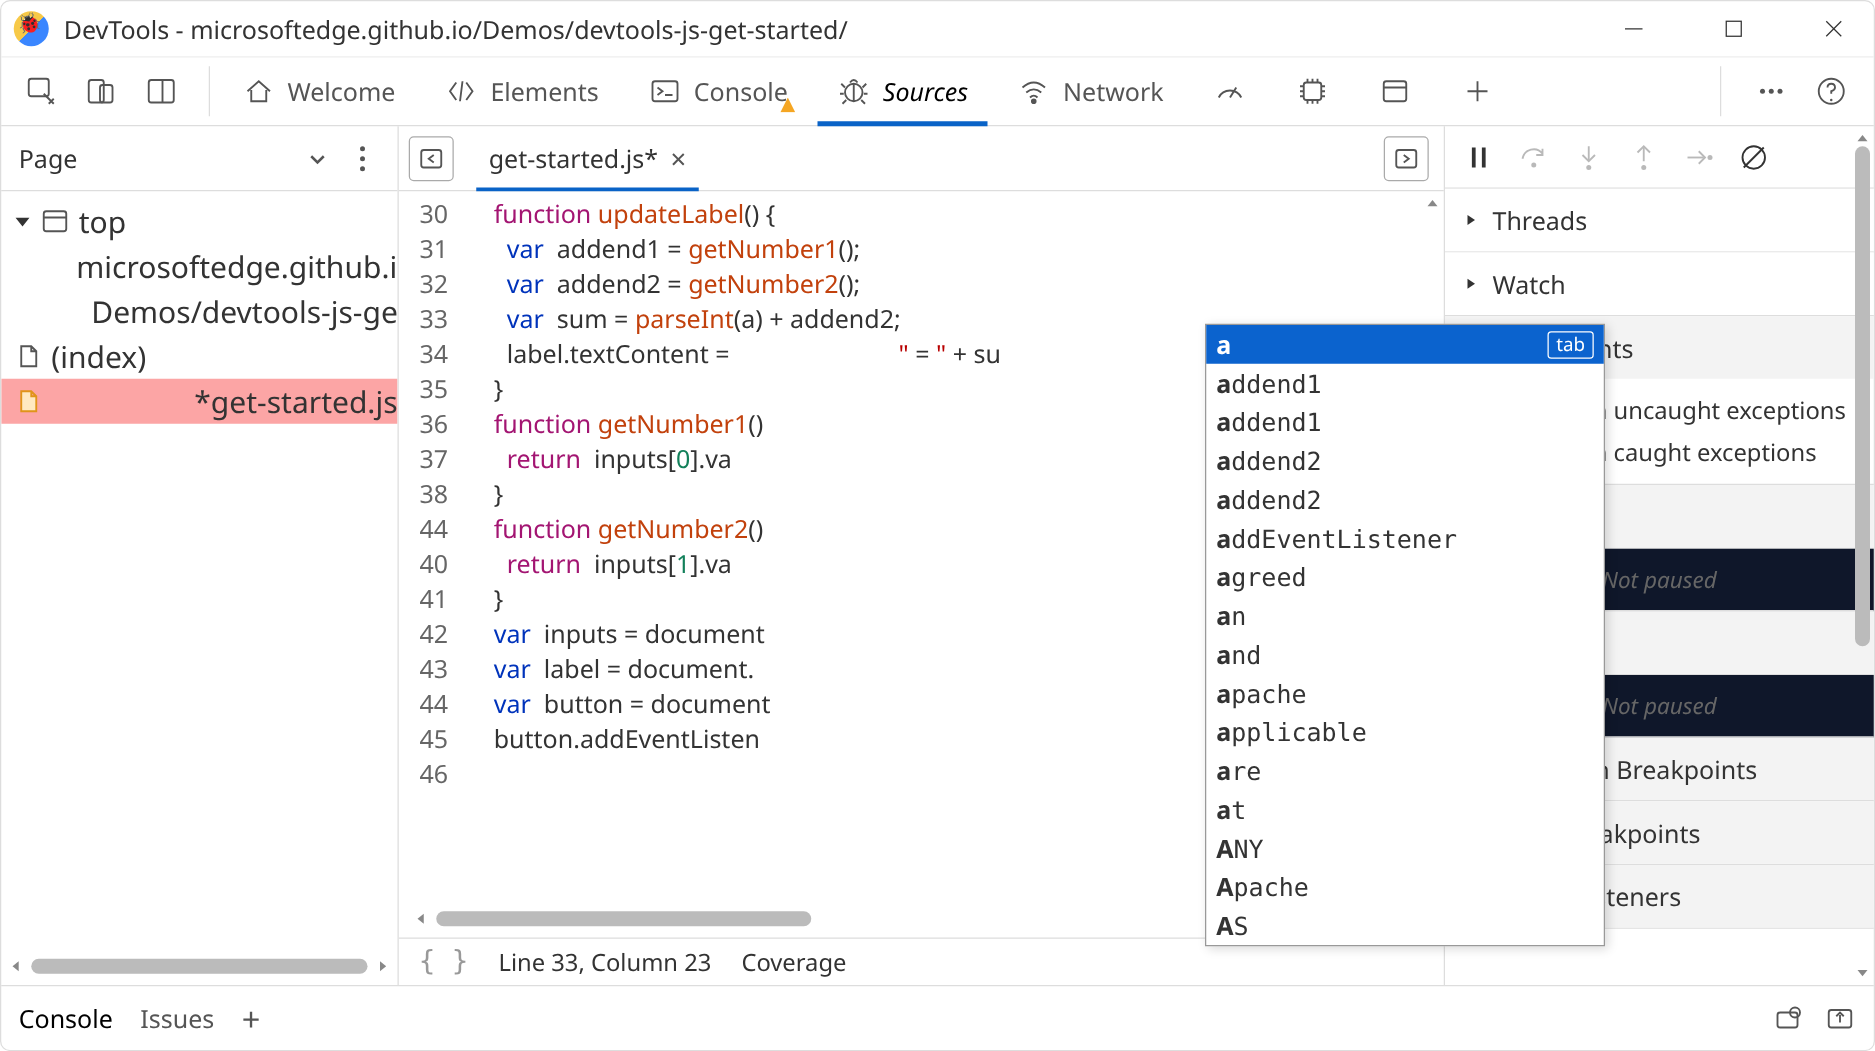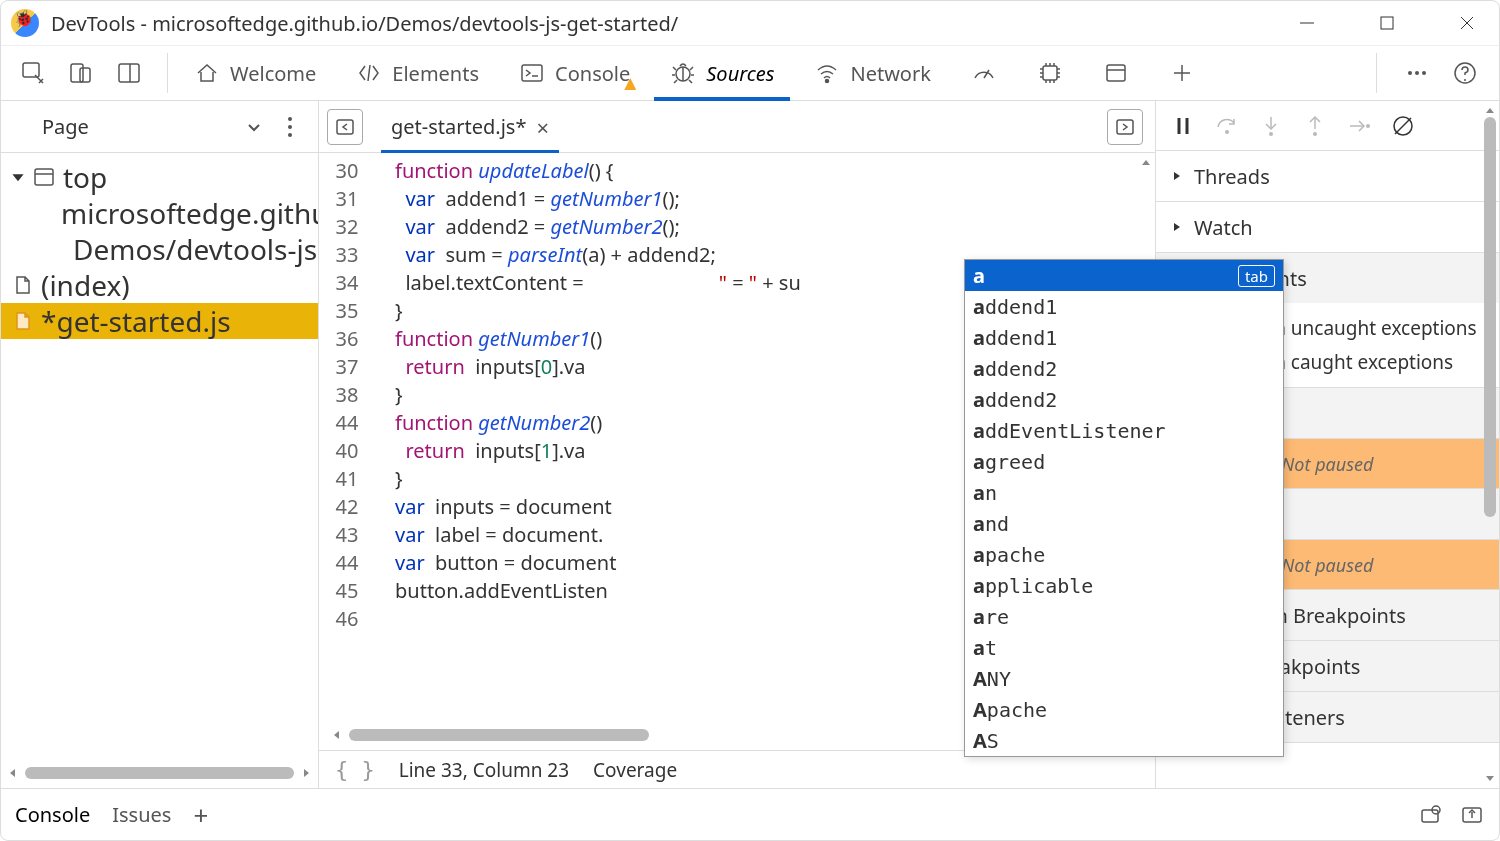--- a/index.html
+++ b/index.html
@@ -30,51 +30,51 @@
   .tool-right { display:flex; align-items:center; gap:12px; padding: 0 16px; }
 
   
   .main { flex:1; display:flex; min-height:0; }
   .col-left { width:318px; border-right:1px solid #ddd; display:flex; flex-direction:column; }
   .col-mid { flex:1; display:flex; flex-direction:column; min-width:0; }
   .col-right { width:344px; border-left:1px solid #ddd; display:flex; flex-direction:column; position:relative; }
 
   
   .navhead { height:52px; display:flex; align-items:center; padding:0 14px; border-bottom:1px solid #ddd; }
-  .navhead .label { font-size:20px; flex:1;margin-left:27px; }
+  .navhead .label { font-size:20px; flex:1; }
   .chev { width:20px; height:20px; stroke:#555; stroke-width:2; fill:none; }
   .kebab { width:28px; height:28px; display:flex; flex-direction:column; align-items:center; justify-content:center; gap:4px; margin-left:12px; }
   .kebab span { width:4px; height:4px; background:#555; border-radius:50%; }
-  .tree { flex:1; overflow:hidden; padding-top:6px; font-size:28px; }
+  .tree { flex:1; overflow:hidden; padding-top:6px; font-size:24px; }
   .node { display:flex; align-items:center; height:36px; padding-left:10px; gap:8px; white-space:nowrap; }
   .node.l1 { padding-left:10px; }
   .node.l2 { padding-left:44px; }
   .node.l3 { padding-left:56px; }
   .node.l4 { }
-  .node.sel { background:#eab308; }
+  .node.sel { background:#fca5a5;justify-content:space-between; }
   .tri { width:14px; height:14px; stroke:#333; stroke-width:1.5; fill:#333; }
   .ficon { width:22px; height:22px; }
   .scroll-h { height:18px; display:flex; align-items:center; padding:0 6px; gap:6px; margin-top:auto; margin-bottom:6px;}
   .scroll-h .thumb { width:270px; height:12px; background:#bbb; border-radius:6px; }
   .scroll-h .arrow { width:12px; height:12px; }
 
   
   .ed-tabs { height:52px; border-bottom:1px solid #ddd; display:flex; align-items:center; padding:0 8px; }
   .togglebtn { width:36px; height:36px; border:1px solid #aaa; border-radius:4px; display:flex; align-items:center; justify-content:center; margin-right:18px; }
   .togglebtn svg { width:20px; height:20px; stroke:#555; stroke-width:1.5; fill:none; }
   .togglebtn.right { margin-left:auto; margin-right:4px; }
   .ed-tab { display:flex; align-items:center; gap:10px; padding:0 10px; height:100%; position:relative; color:#333; font-size:20px;}
   .ed-tab.active::after { content:""; position:absolute; left:0; right:0; bottom:-1px; height:3px; background:#0a63c7; }
   .ed-tab .close { font-size:22px; color:#555; }
   .editor-wrap { flex:1; display:flex; min-height:0; position:relative; }
   .gutter { width:66px; text-align:center; padding:4px 10px 0 0; color:#666; font-family:Consolas,Menlo,monospace; font-size:20px; line-height:28px; user-select:none; }
   .code { flex:1; padding:4px 0 0 10px; font-family:Consolas,Menlo,monospace; font-size:20px; line-height:28px; white-space:pre; overflow:hidden; }
   .code .kw { color:#a31572; }
   .code .kw2 { color:#0033bb; }
-  .code .fn { color:#1d4ed8;font-style:italic; }
+  .code .fn { color:#c2410c; }
   .code .num { color:#12805a; }
   .code .str { color:#b80000; }
   .vscroll { width:18px; display:flex; flex-direction:column; align-items:center; padding:4px 0; }
   .vscroll .up, .vscroll .dn { width:12px; height:12px; }
   .vscroll .track { flex:1; width:14px; position:relative; }
   .vscroll .thumb { position:absolute; left:0; width:14px; background:#bbb; border-radius:7px; }
   .ed-status { height:38px; border-top:1px solid #ddd; display:flex; align-items:center; gap:24px; padding:0 16px; font-size:19px; color:#333; }
   .ed-status .bracket { font-family:Consolas,monospace; color:#999; font-size:22px; }
 
   
@@ -88,21 +88,21 @@
   .dbg-top { height:50px; border-bottom:1px solid #ddd; display:flex; align-items:center; gap:18px; padding:0 14px; }
   .dbg-top svg { width:26px; height:26px; stroke:#666; stroke-width:1.5; fill:none; }
   .dbg-top svg.enabled { stroke:#333; }
   .dbg-top svg.disabled { opacity:.45; }
   .section { border-bottom:1px solid #ddd; }
   .sec-h { height:50px; display:flex; align-items:center; padding:0 14px; gap:10px; font-size:20px; background:#f3f3f3; }
   .sec-h.plain { background:#fff; }
   .sec-body { padding:8px 14px; font-size:19px; }
   .chk { width:22px; height:22px; border:2px solid #555; border-radius:3px; display:inline-block; margin-right:12px; flex:none; }
   .chk-row { display:flex; align-items:center; height:34px; }
-  .notpaused { height:50px; display:flex; align-items:center; justify-content:center; font-style:italic; color:#666; border-bottom:1px solid #ddd; background:#fdba74; }
+  .notpaused { height:50px; display:flex; align-items:center; justify-content:center; font-style:italic; color:#666; border-bottom:1px solid #ddd; background:#0f172a; }
   .rvscroll { position:absolute; right:2px; top:4px; bottom:4px; width:14px; display:flex; flex-direction:column; align-items:center; }
 
   
   .drawer { height:52px; border-top:1px solid #ddd; display:flex; align-items:center; padding:0 14px; gap:22px; font-size:20px; color:#555;}
   .drawer-right { margin-left:auto; display:flex; gap:16px; }
 </style>
 </head>
 <body>
 
 <div class="win">

